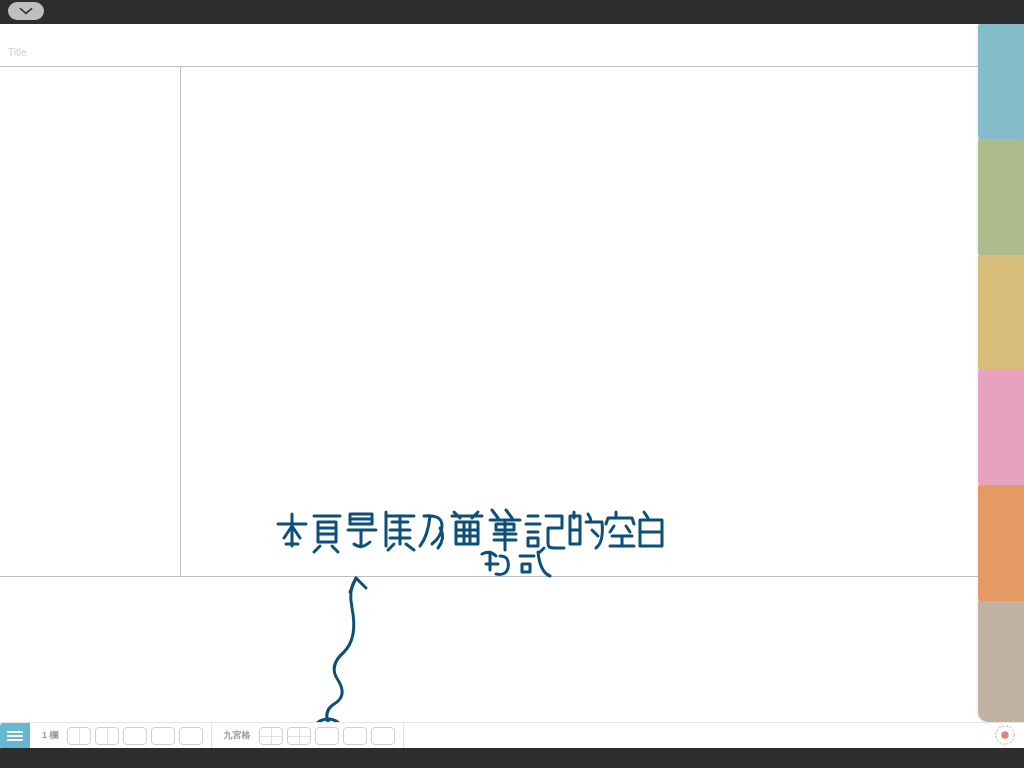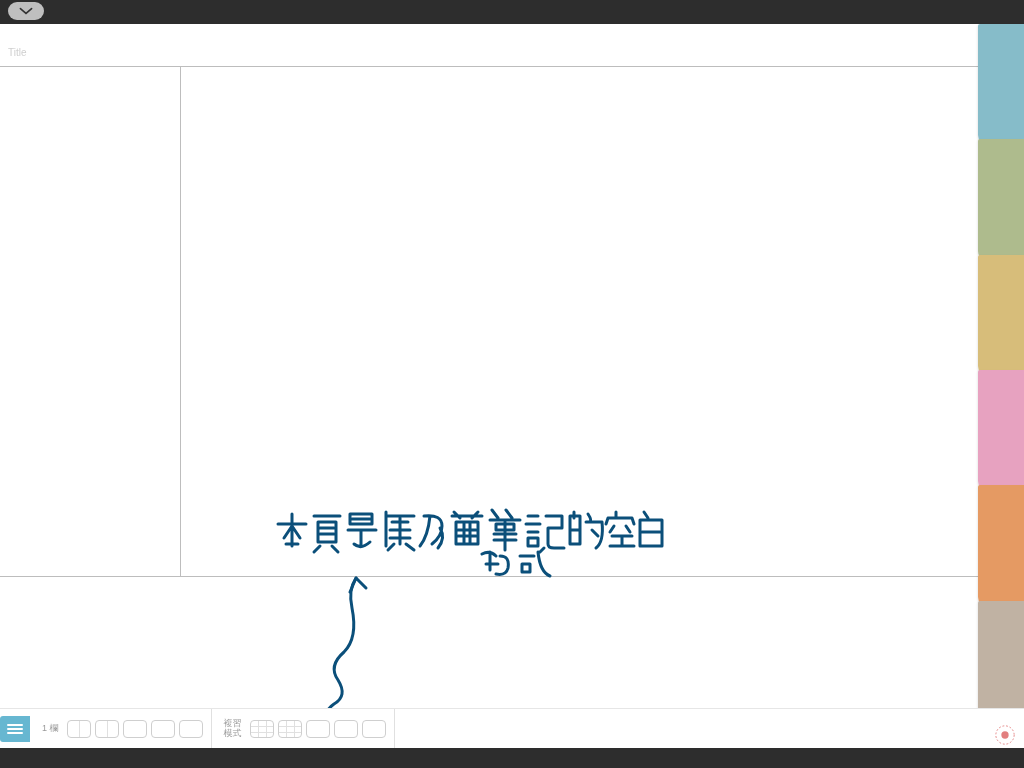--- a/index.html
+++ b/index.html
@@ -22,21 +22,21 @@
 
   
   .annotation { position:absolute; left:270px; top:470px; width:420px; height:250px; pointer-events:none; }
 
   
   .tabs { position:absolute; top:24px; right:0; bottom:46px; width:46px; display:flex; flex-direction:column; }
   .tab { flex:1; border-bottom-left-radius:10px; border-top-left-radius:2px; margin-top:-6px; box-shadow:-1px 1px 2px rgba(0,0,0,0.08); }
   .tab:first-child { margin-top:0; }
 
   
-  .bottombar { position:absolute; left:0; right:0; bottom:20px; height:40px; background:#ffffff; border-top:1px solid #e6e6e6; display:flex; align-items:center; }
+  .bottombar { position:absolute; left:0; right:0; bottom:20px; height:26px; background:#ffffff; border-top:1px solid #e6e6e6; display:flex; align-items:center;font-weight:bold; }
   .hamburger { width:30px; height:26px; background:#67b7d1; display:flex; align-items:center; justify-content:center; border-radius:3px 0 0 3px; }
   .hamburger svg { width:18px; height:14px; }
   .seg { display:flex; align-items:center; border-right:1px solid #e0e0e0; height:100%; padding:0 6px; }
   .seg-label { font-size:9px; color:#9a9a9a; padding:0 6px; line-height:1.1; text-align:center; white-space:pre-line; }
   .thumb { width:24px; height:18px; border:1px solid #cfcfcf; border-radius:4px; margin:0 2px; background:#fff; position:relative; }
   .thumb.two::before { content:""; position:absolute; top:0; bottom:0; left:50%; width:1px; background:#e0e0e0; }
   .thumb.four::before { content:""; position:absolute; top:0; bottom:0; left:50%; width:1px; background:#e0e0e0; }
   .thumb.four::after { content:""; position:absolute; left:0; right:0; top:50%; height:1px; background:#e0e0e0; }
   .thumb.grid3::before { content:""; position:absolute; top:0; bottom:0; left:33%; width:1px; background:#e0e0e0; box-shadow:8px 0 0 #e0e0e0; }
   .thumb.grid3::after { content:""; position:absolute; left:0; right:0; top:33%; height:1px; background:#e0e0e0; box-shadow:0 6px 0 #e0e0e0; }
@@ -122,30 +122,29 @@
   <div class="seg">
     <span class="seg-label">1 欄</span>
     <div class="thumb two"></div>
     <div class="thumb two"></div>
     <div class="thumb"></div>
     <div class="thumb"></div>
     <div class="thumb"></div>
   </div>
 
 
-
   <div class="seg">
-    <span class="seg-label">複習
-模式</span>
-    <div class="thumb grid3"></div>
-    <div class="thumb grid3"></div>
+    <span class="seg-label">九宮格</span>
+    <div class="thumb four"></div>
+    <div class="thumb four"></div>
     <div class="thumb"></div>
     <div class="thumb"></div>
     <div class="thumb"></div>
   </div>
+
 </div>
 
 <div class="record">
   <svg viewBox="0 0 24 24">
     <circle cx="12" cy="12" r="10" fill="none" stroke="#e27f7f" stroke-width="1" stroke-dasharray="2 2"></circle>
     <circle cx="12" cy="12" r="4" fill="#e27f7f"></circle>
   </svg>
 </div>
 
 <div class="bottomstrip"></div>

